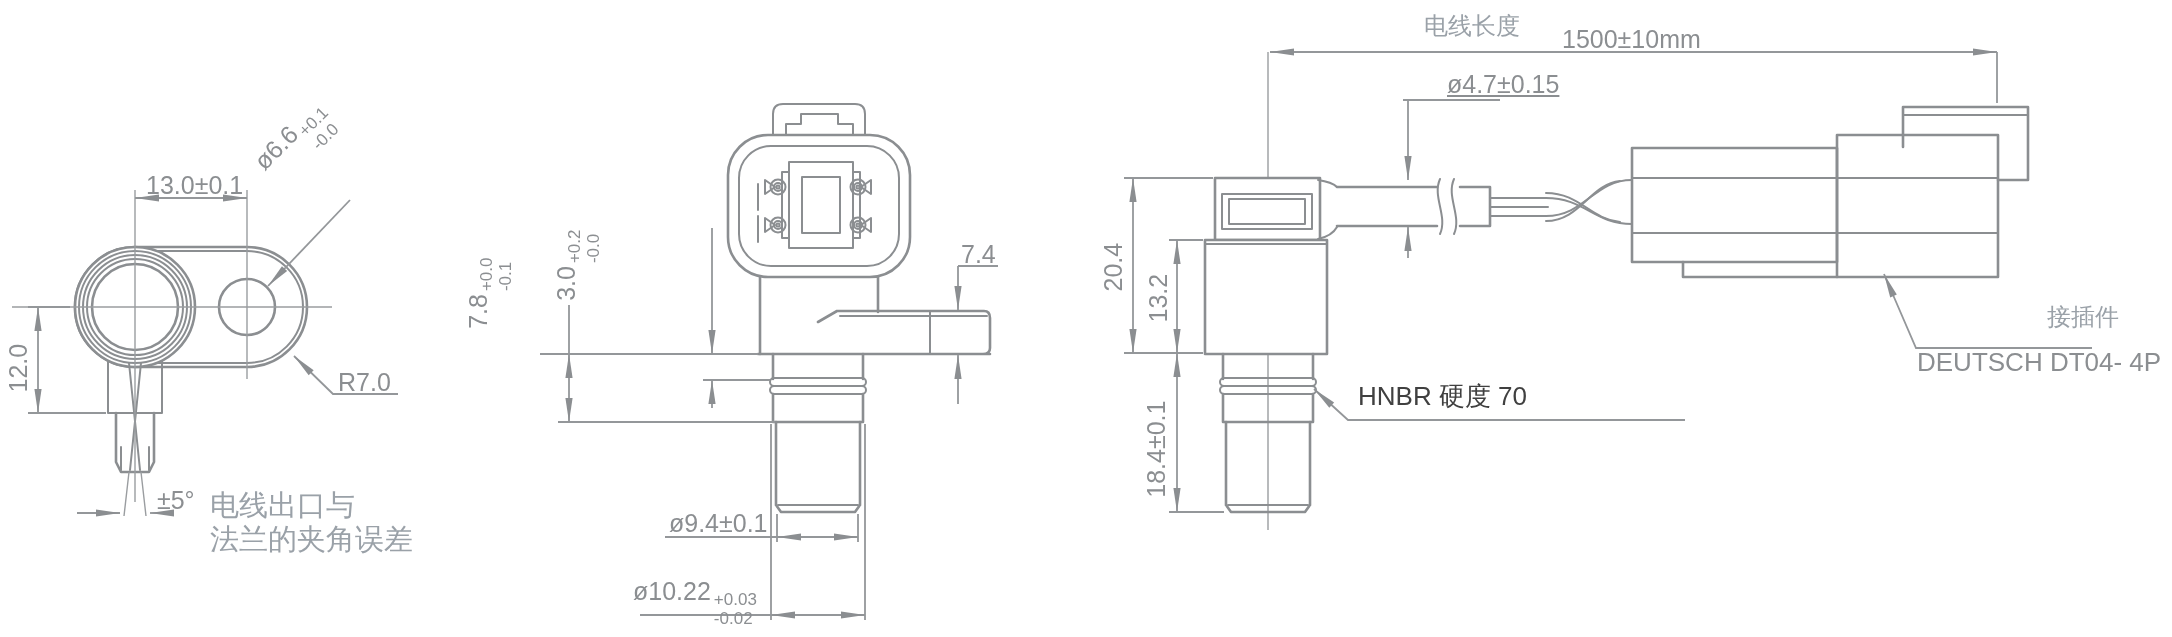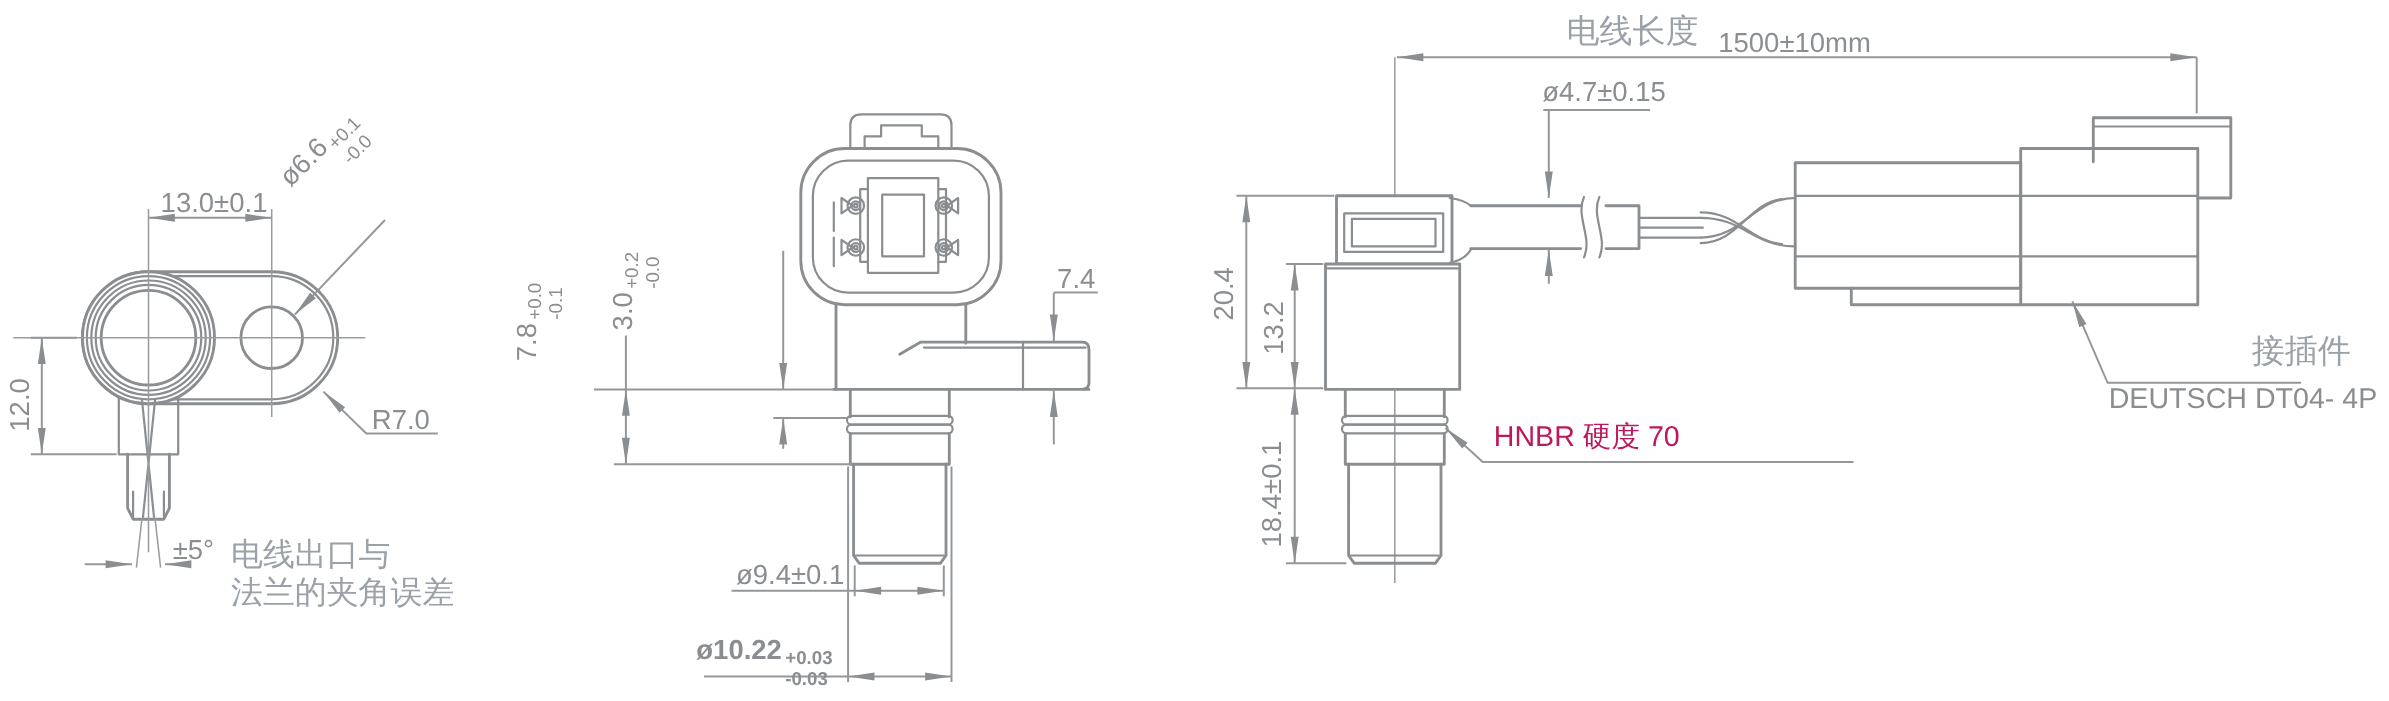--- a/index.html
+++ b/index.html
@@ -11,21 +11,21 @@
   .t  {fill:none;stroke:#8b8e91;stroke-width:2;stroke-linejoin:round;stroke-linecap:round;}
   .d  {fill:none;stroke:#94979a;stroke-width:1.8;stroke-linecap:butt;}
   .c  {fill:none;stroke:#9a9da0;stroke-width:1.4;}
   .m2 {marker-start:url(#ar);marker-end:url(#ar);}
   .me {marker-end:url(#ar);}
   .lab{position:absolute;color:#8b8e91;white-space:nowrap;line-height:1.05;}
   .cjk{color:#9aa1a8;}
   .v  {transform:rotate(-90deg);}
   .r45{transform:rotate(-45deg);}
   .stk{display:inline-flex;flex-direction:column;font-size:17px;line-height:1.1;margin-left:3px;vertical-align:-5px;}
-  .f25{font-size:25px;} .f26{font-size:26px;} .f29{font-size:29px;} .f30{font-size:30px;}
+  .f25{font-size:25px;} .f26{font-size:26px;} .f29{font-size:29px;} .f30{font-size:24px;}
 </style>
 </head>
 <body>
 
 <div id="canvas">
 
 <svg width="2172" height="637" viewBox="0 0 2172 637">
   <defs>
     <marker id="ar" viewBox="0 0 26 10" refX="25" refY="5" markerWidth="26" markerHeight="10" orient="auto-start-reverse" markerUnits="userSpaceOnUse">
       <path d="M25,5 L1,1.4 L1,8.6 Z" fill="#8b8e91"></path>
@@ -173,28 +173,28 @@
 <div class="lab f25 v" style="left:455px;top:268px;"><span>7.8</span><span class="stk">
         <span>+0.0</span>
         <span>-0.1</span>
       </span></div>
 <div class="lab f25 v" style="left:543px;top:240px;"><span>3.0</span><span class="stk">
         <span>+0.2</span>
         <span>-0.0</span>
       </span></div>
 <div class="lab f25" style="left:961px;top:241px;"><span>7.4</span></div>
 <div class="lab f25" style="left:669px;top:510px;"><span>ø9.4±0.1</span></div>
-<div class="lab f25" style="left:633px;top:578px;font-weight:bold;"><span>ø10.22</span><span class="stk">
+<div class="lab f25" style="left:633px;top:578px;"><span>ø10.22</span><span class="stk">
         <span>+0.03</span>
-        <span>-0.03</span>
+        <span>-0.02</span>
       </span></div>
 
 <div class="lab f30 cjk" style="left:1424px;top:13px;"><span>电线长度</span></div>
 <div class="lab f25" style="left:1562px;top:26px;"><span>1500±10mm</span></div>
-<div class="lab f25" style="left:1402px;top:71px;"><span>ø4.7±0.15</span></div>
+<div class="lab f25" style="left:1447px;top:71px;text-decoration:underline;"><span>ø4.7±0.15</span></div>
 <div class="lab f25 v" style="left:1089px;top:254px;"><span>20.4</span></div>
 <div class="lab f25 v" style="left:1134px;top:285px;"><span>13.2</span></div>
 <div class="lab f25 v" style="left:1108px;top:436px;"><span>18.4±0.1</span></div>
-<div class="lab f26" style="left:1358px;top:383px;color:#be185d;"><span>HNBR 硬度 70</span></div>
+<div class="lab f26" style="left:1358px;top:383px;color:#404040;"><span>HNBR 硬度 70</span></div>
 <div class="lab f30 cjk" style="left:2000px;top:304px;margin-left:47px;"><span>接插件</span></div>
 <div class="lab f26" style="left:1917px;top:349px;"><span>DEUTSCH DT04- 4P</span></div>
 
 </div>
 
 </body></html>

